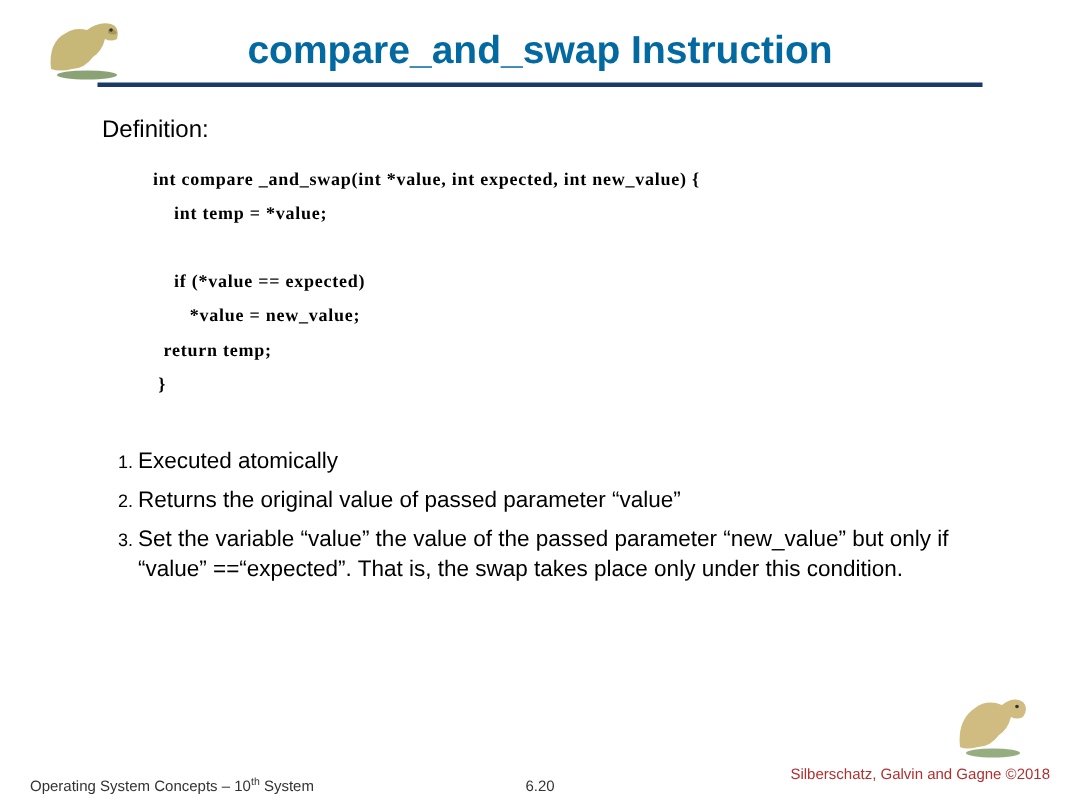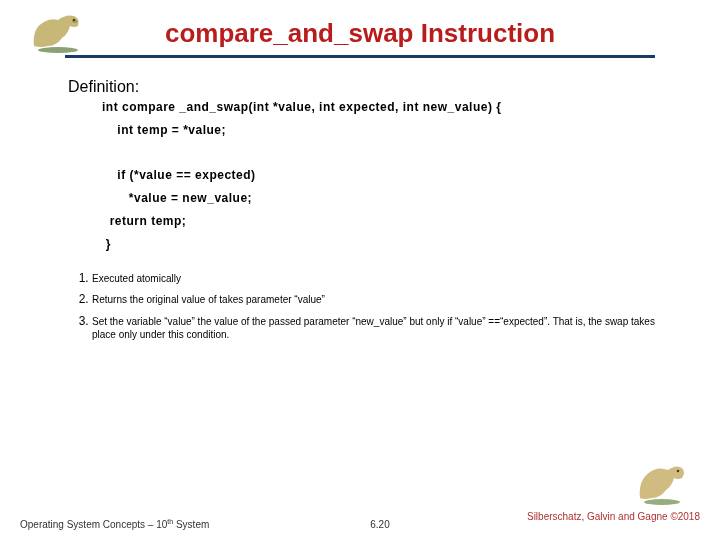--- a/index.html
+++ b/index.html
@@ -19,51 +19,51 @@
     position: absolute;
     left: 26px;
     top: 8px;
     width: 64px;
     height: 46px;
   }
   .title {
     display: inline-block;
     font-size: 26px;
     font-weight: bold;
-    color: #b91c1c;
+    color: #0369a1;
     padding-bottom: 2px;
   }
   .title-underline {
     margin: 4px auto 0 auto;
     width: 590px;
     height: 3px;
     background: #1a3a6a;
   }
   .content {
     padding: 20px 50px 0 68px;
     font-size: 14px;
     color: #000;
   }
   .def-label {
     font-size: 16px;
-    margin-bottom: 0;
+    margin-bottom: 12px;
   }
   .code {
-    font-family: Liberation Sans, sans-serif;
+    font-family: Liberation Serif, serif;
     font-weight: bold;
     font-size: 12px;
     white-space: pre;
     letter-spacing: 0.5px;
     line-height: 1.9;
     padding-left: 34px;
   }
   ol.points {
-    margin-top: 14px;
+    margin-top: 30px;
     padding-left: 24px;
-    font-size: 10px;
+    font-size: 15px;
   }
   ol.points li {
     margin-bottom: 6px;
     line-height: 1.35;
   }
   ol.points li::marker {
     font-size: 12px;
   }
   .footer {
     position: absolute;
@@ -80,21 +80,20 @@
     color: #333;
   }
   .foot-left sup { font-size: 7px; }
   .foot-center {
     position: absolute;
     left: 50%;
     transform: translateX(-50%);
     bottom: 10px;
     font-size: 10px;
     color: #333;
-    margin-left: 20px;
   }
   .foot-right {
     position: absolute;
     right: 20px;
     bottom: 18px;
     font-size: 10px;
     color: #b03030;
   }
   .dino-right {
     position: absolute;
@@ -125,21 +124,21 @@
   <div class="def-label">Definition:</div>
   <div class="code"><span>int compare _and_swap(int *value, int expected, int new_value) {</span>
 <span>    int temp = *value;</span>
 <span></span>
 <span>    if (*value == expected)</span>
 <span>       *value = new_value;</span>
 <span>  return temp;</span>
 <span> }</span></div>
   <ol class="points">
     <li>Executed atomically</li>
-    <li>Returns the original value of takes parameter “value”</li>
+    <li>Returns the original value of passed parameter “value”</li>
     <li>Set  the variable “value”  the value of the passed parameter “new_value” but only if “value” ==“expected”. That is, the swap takes place only under this condition.</li>
   </ol>
 </div>
 
 <div class="dino-right">
   <svg viewBox="0 0 56 50">
     <ellipse cx="28" cy="46" rx="18" ry="3" fill="#6a8a4a" opacity="0.7"></ellipse>
     <path d="M6 42 Q4 24 16 16 Q24 10 34 14 Q42 8 48 12 Q52 16 48 22 Q44 24 40 22 Q38 30 32 34 Q26 42 18 42 Q10 44 6 42 Z" fill="#d0bc80"></path>
     <circle cx="44" cy="15" r="1.2" fill="#333"></circle>
   </svg>

